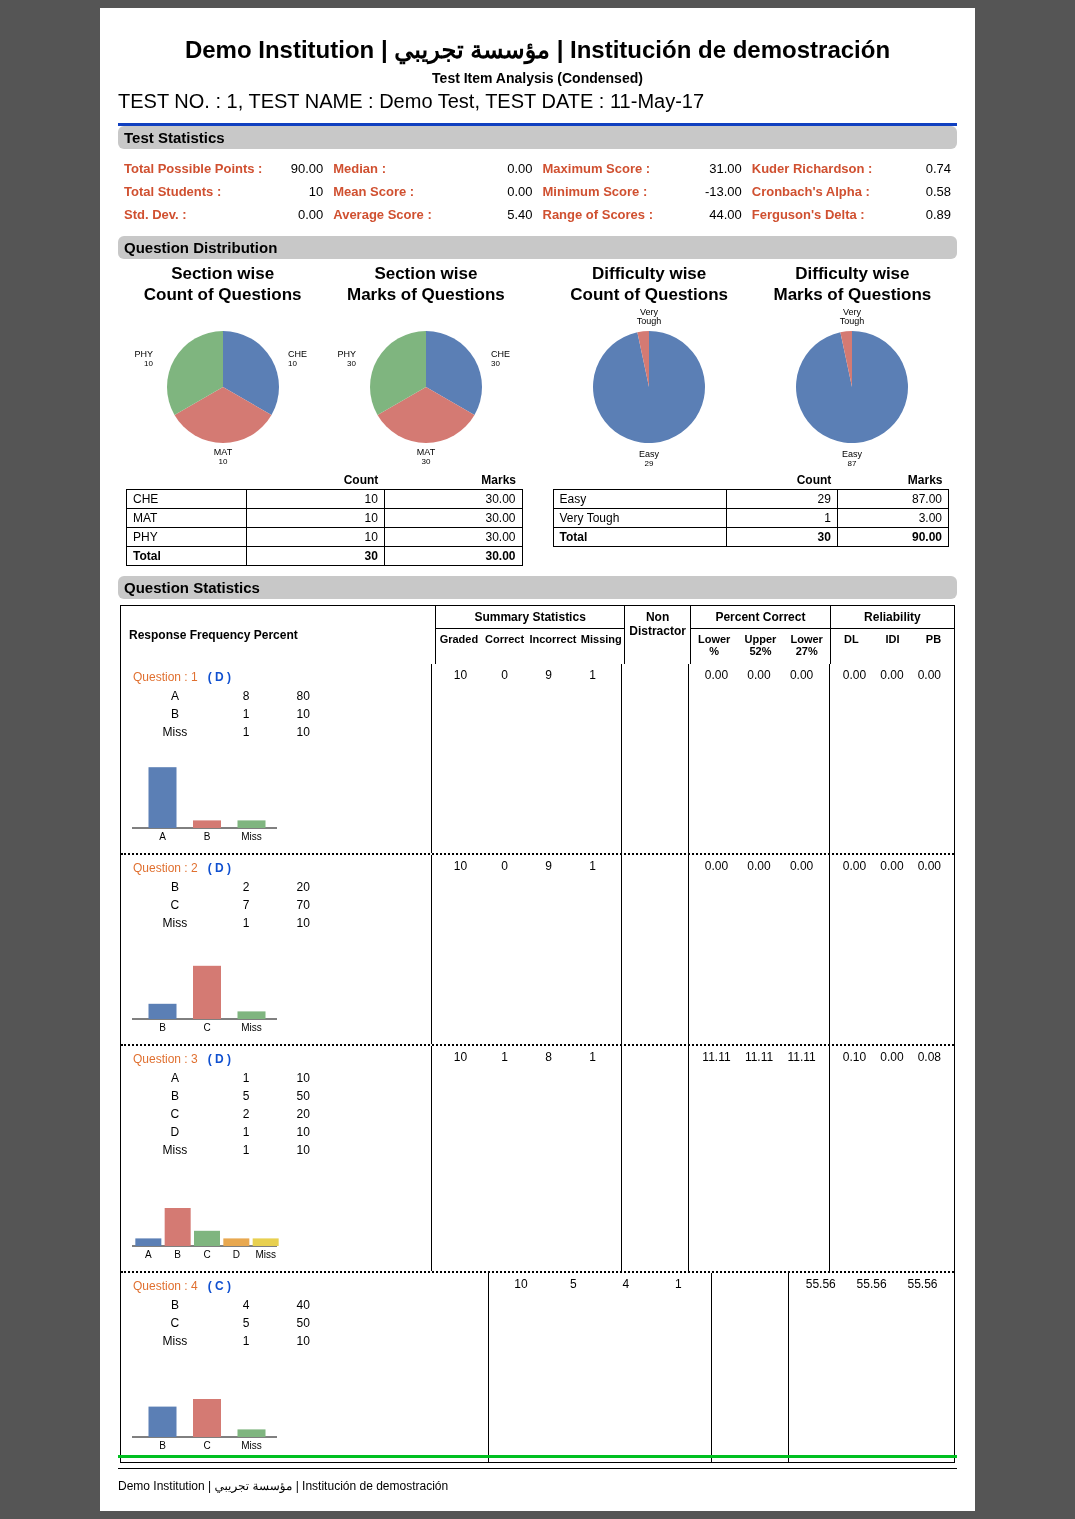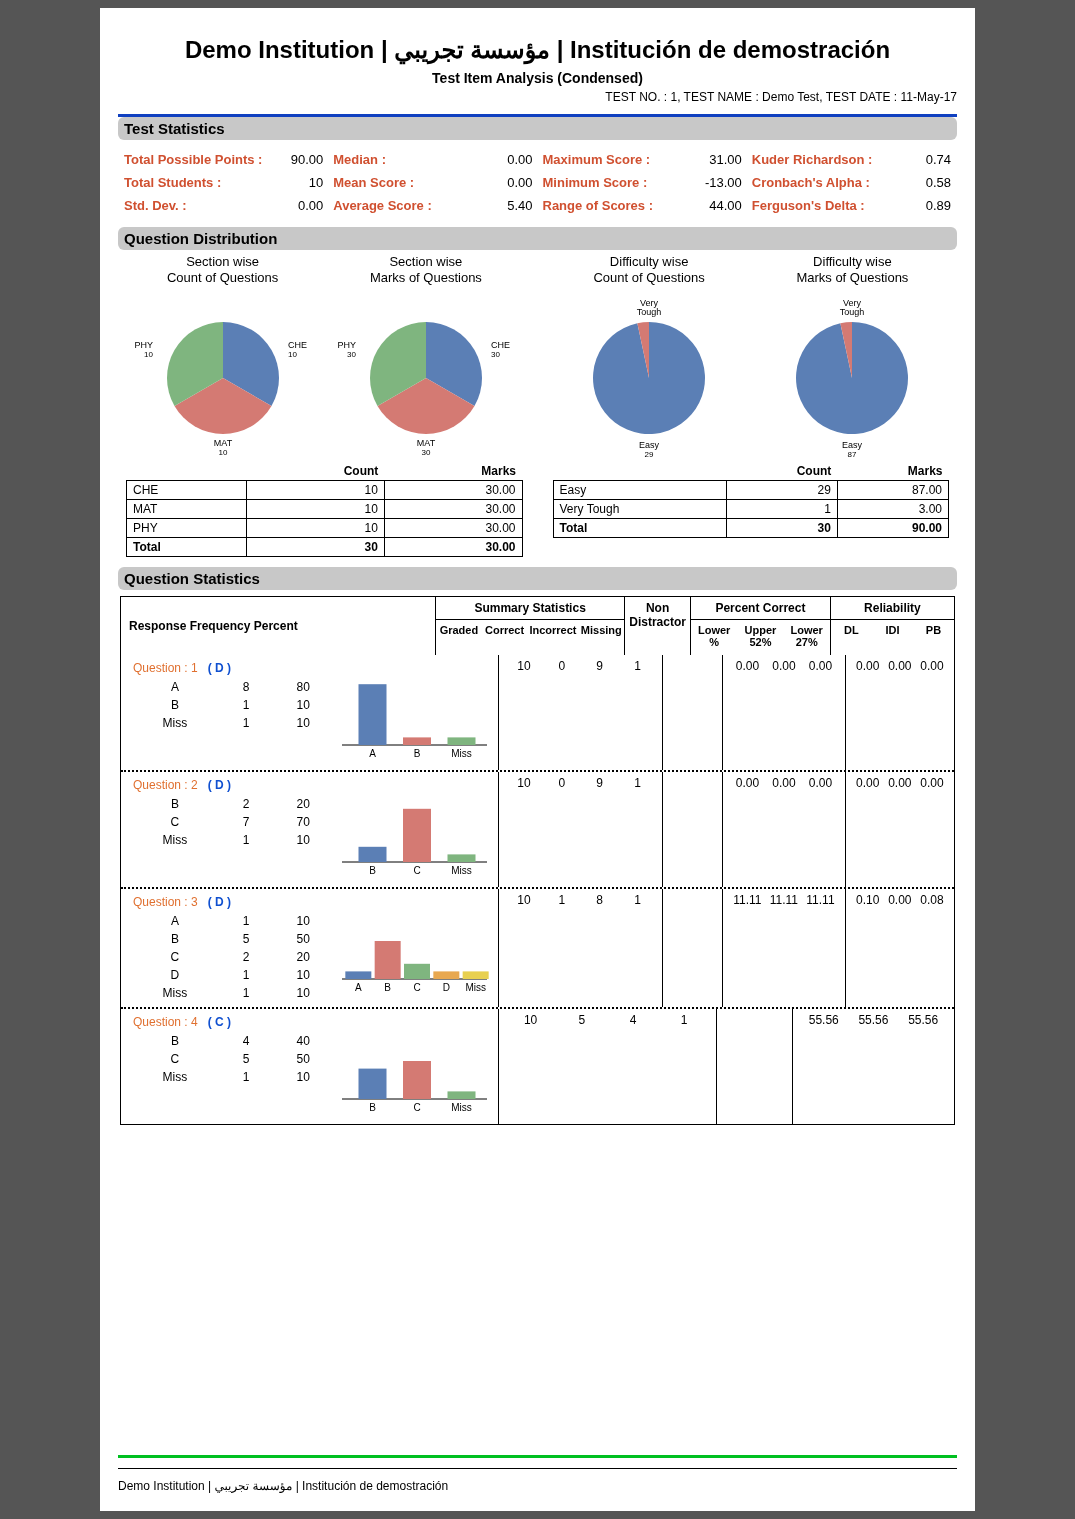--- a/index.html
+++ b/index.html
@@ -12,55 +12,55 @@
   .page {
     background: #fff;
     width: 875px;
     height: 1503px;
     margin: 0 auto;
     padding: 28px 18px 12px 18px;
     position: relative;
   }
   h1.title { text-align:center; font-size:24px; margin:0 0 6px 0; font-weight:bold; }
   .subtitle { text-align:center; font-size:14px; font-weight:bold; margin:4px 0; }
-  .meta { text-align:right; font-size:12px; margin-bottom:10px; }
+  .meta { text-align:left; font-size:20px; margin-bottom:10px; }
   .hr-blue { border:0; border-top:3px solid #1040c0; margin:4px 0 0 0; }
   .hr-green { border:0; border-top:3px solid #00c020; margin:6px 0; }
   .section-hdr { background:#c8c8c8; font-weight:bold; font-size:15px; padding:3px 6px; margin-top:0;border-radius:6px; }
   .stats-row { display:flex; padding:8px 6px 10px 6px; font-size:13px; gap:10px; }
   .stats-col { flex:1; }
   .stat-line { display:flex; justify-content:space-between; padding:4px 0; }
   .stat-label { color:#d05030; font-weight:bold; }
   .stat-val { color:#000; }
   .dist-wrap { display:flex; gap:30px; padding:4px 8px 10px 8px; }
   .dist-left, .dist-right { flex:1; }
   .pie-row { display:flex; gap:10px; }
   .pie-block { flex:1; text-align:center; }
-  .pie-title { font-size:13px; font-weight:normal; line-height:1.25; height:34px; }
+  .pie-title { font-size:17px; font-weight:bold; line-height:1.25; height:34px; }
   .pie-svg { width:180px; height:170px; }
   table.mini { border-collapse:collapse; width:100%; font-size:12px; }
   table.mini th, table.mini td { border:1px solid #000; padding:2px 6px; text-align:left; }
   table.mini th { font-weight:bold; border:0; }
   table.mini td.r, table.mini th.r { text-align:right; }
   .q-wrap { border:1px solid #000; margin:6px 2px; }
   .q-hdr-row { display:flex; font-size:12px; }
   .q-left-hdr { width:380px; padding:22px 8px; font-weight:bold; border-right:1px solid #000; }
   .colhdr { border-right:1px solid #000; text-align:center; }
   .colhdr .top { border-bottom:1px solid #000; font-weight:bold; padding:4px 2px; }
   .colhdr .sub { display:flex; }
   .colhdr .sub > div { flex:1; padding:4px 2px; font-weight:bold; font-size:11px; }
   .col-summary { width:230px;text-align:center; }
   .col-nondist { width:80px; }
   .col-pct { width:170px; }
   .col-rel { width:150px; border-right:0; }
   .q-row { display:flex; border-top:2px dotted #000; font-size:12px; min-height:105px; }
   .q-row:first-child { border-top:0; }
   .cell { border-right:1px solid #000; padding:4px 6px; }
   .cell:last-child { border-right:0; }
-  .q-resp { width:380px; display:flex; }
+  .q-resp { width:380px; display:flex;flex-direction:column; }
   .q-resp-data { width:210px; }
   .q-resp-chart { flex:1; padding:4px 0 0 0; }
   .q-label { color:#e07030; }
   .q-key { color:#1050d0; font-weight:bold; }
   .resp-tbl { width:100%; font-size:12px; }
   .resp-tbl td { padding:1px 6px; text-align:center; }
   .sumcell { width:230px; display:flex; text-align:center; }
   .sumcell > div { flex:1; }
   .ndcell { width:80px; }
   .pctcell { width:170px; display:flex; text-align:center; }

